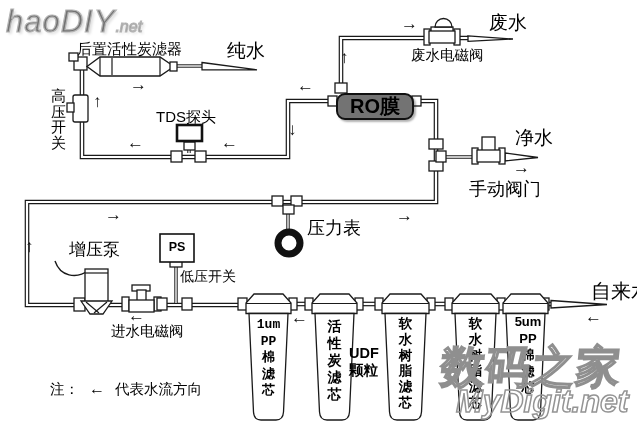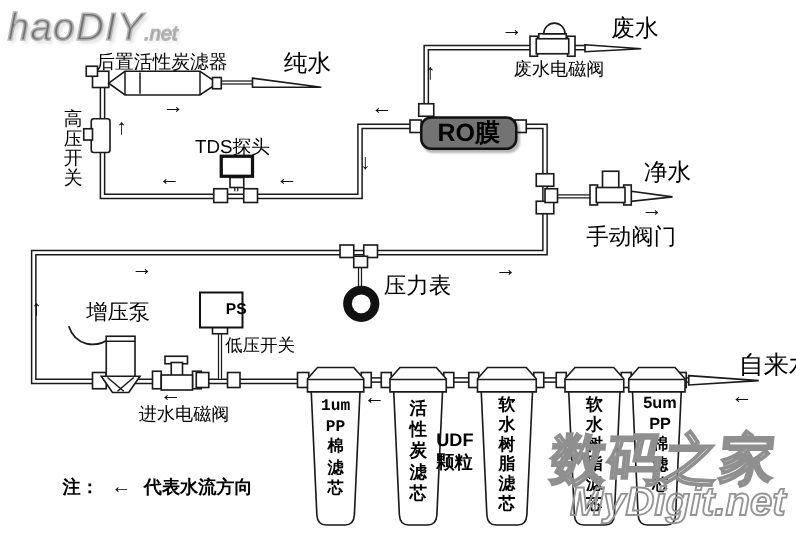--- a/index.html
+++ b/index.html
@@ -13,21 +13,21 @@
   .tw{fill:none;stroke:#ffffff;stroke-width:1.4;}
   .ft{fill:#ffffff;stroke:#1a1a1a;stroke-width:1.3;}
   .ln{stroke:#1a1a1a;stroke-width:1.2;}
   .lbl{position:absolute;z-index:3;font-weight:400;white-space:nowrap;color:#000;}
   .pre{white-space:pre-line;}
   .arrow{position:absolute;z-index:3;font-size:17px;font-weight:700;line-height:1;color:#111;}
   .ftext{position:absolute;z-index:2;font-weight:700;white-space:pre-line;text-align:center;color:#000;}
   #ro-box{position:absolute;left:336px;top:93px;width:74px;height:23px;background:#737373;
           border:2px solid #111;border-radius:9px;z-index:2;display:flex;align-items:center;
           justify-content:center;font-size:20px;font-weight:700;box-shadow:2px 2px 2px rgba(0,0,0,.30);}
-  #ps-label{position:absolute;left:172px;top:240px;width:34px;text-align:center;z-index:3;
+  #ps-label{position:absolute;left:160px;top:240px;width:34px;text-align:center;z-index:3;
             font-size:12.5px;font-weight:700;}
   #logo{position:absolute;left:6px;top:4px;z-index:4;font-style:italic;font-weight:400;
         color:#737373;-webkit-text-stroke:1.2px #b5b5b5;text-shadow:2px 2px 3px #d8d8d8;}
   #logo .main{font-size:31px;letter-spacing:1px;}
   #logo .suffix{font-size:16px;}
   .wm{position:absolute;z-index:4;font-weight:700;color:rgba(255,255,255,0.08);pointer-events:none;}
   #wm-name{left:441px;top:338px;font-size:44px;letter-spacing:1px;
            -webkit-text-stroke:1.6px #8f8f8f;transform:skewX(-6deg);}
   #wm-site{left:456px;top:383px;font-size:32px;font-style:italic;
            -webkit-text-stroke:1.5px #949494;}
@@ -248,21 +248,21 @@
   <span class="arrow" style="left:340px;top:49px;">↑</span>
   <span class="arrow" style="left:401px;top:15px;">→</span>
   <span class="arrow" style="left:105px;top:206px;">→</span>
   <span class="arrow" style="left:396px;top:207px;">→</span>
   <span class="arrow" style="left:25px;top:238px;">↑</span>
   <span class="arrow" style="left:513px;top:159px;">→</span>
   <span class="arrow" style="left:128px;top:307px;">←</span>
   <span class="arrow" style="left:291px;top:309px;">←</span>
   <span class="arrow" style="left:585px;top:308px;">←</span>
 
-  <div class="lbl" style="left:50px;top:380px;font-size:14.5px;font-weight:700;">
+  <div class="lbl" style="left:50px;top:380px;font-size:14.5px;font-weight:400;">
     <span>注：</span>
     <span style="font-size:16px;padding:0 6px;">←</span>
     <span>代表水流方向</span>
   </div>
 
   <div id="logo">
     <span class="main">haoDIY</span><span class="suffix">.net</span>
   </div>
   <div class="wm" id="wm-name">数码之家</div>
   <div class="wm" id="wm-site">MyDigit.net</div>

